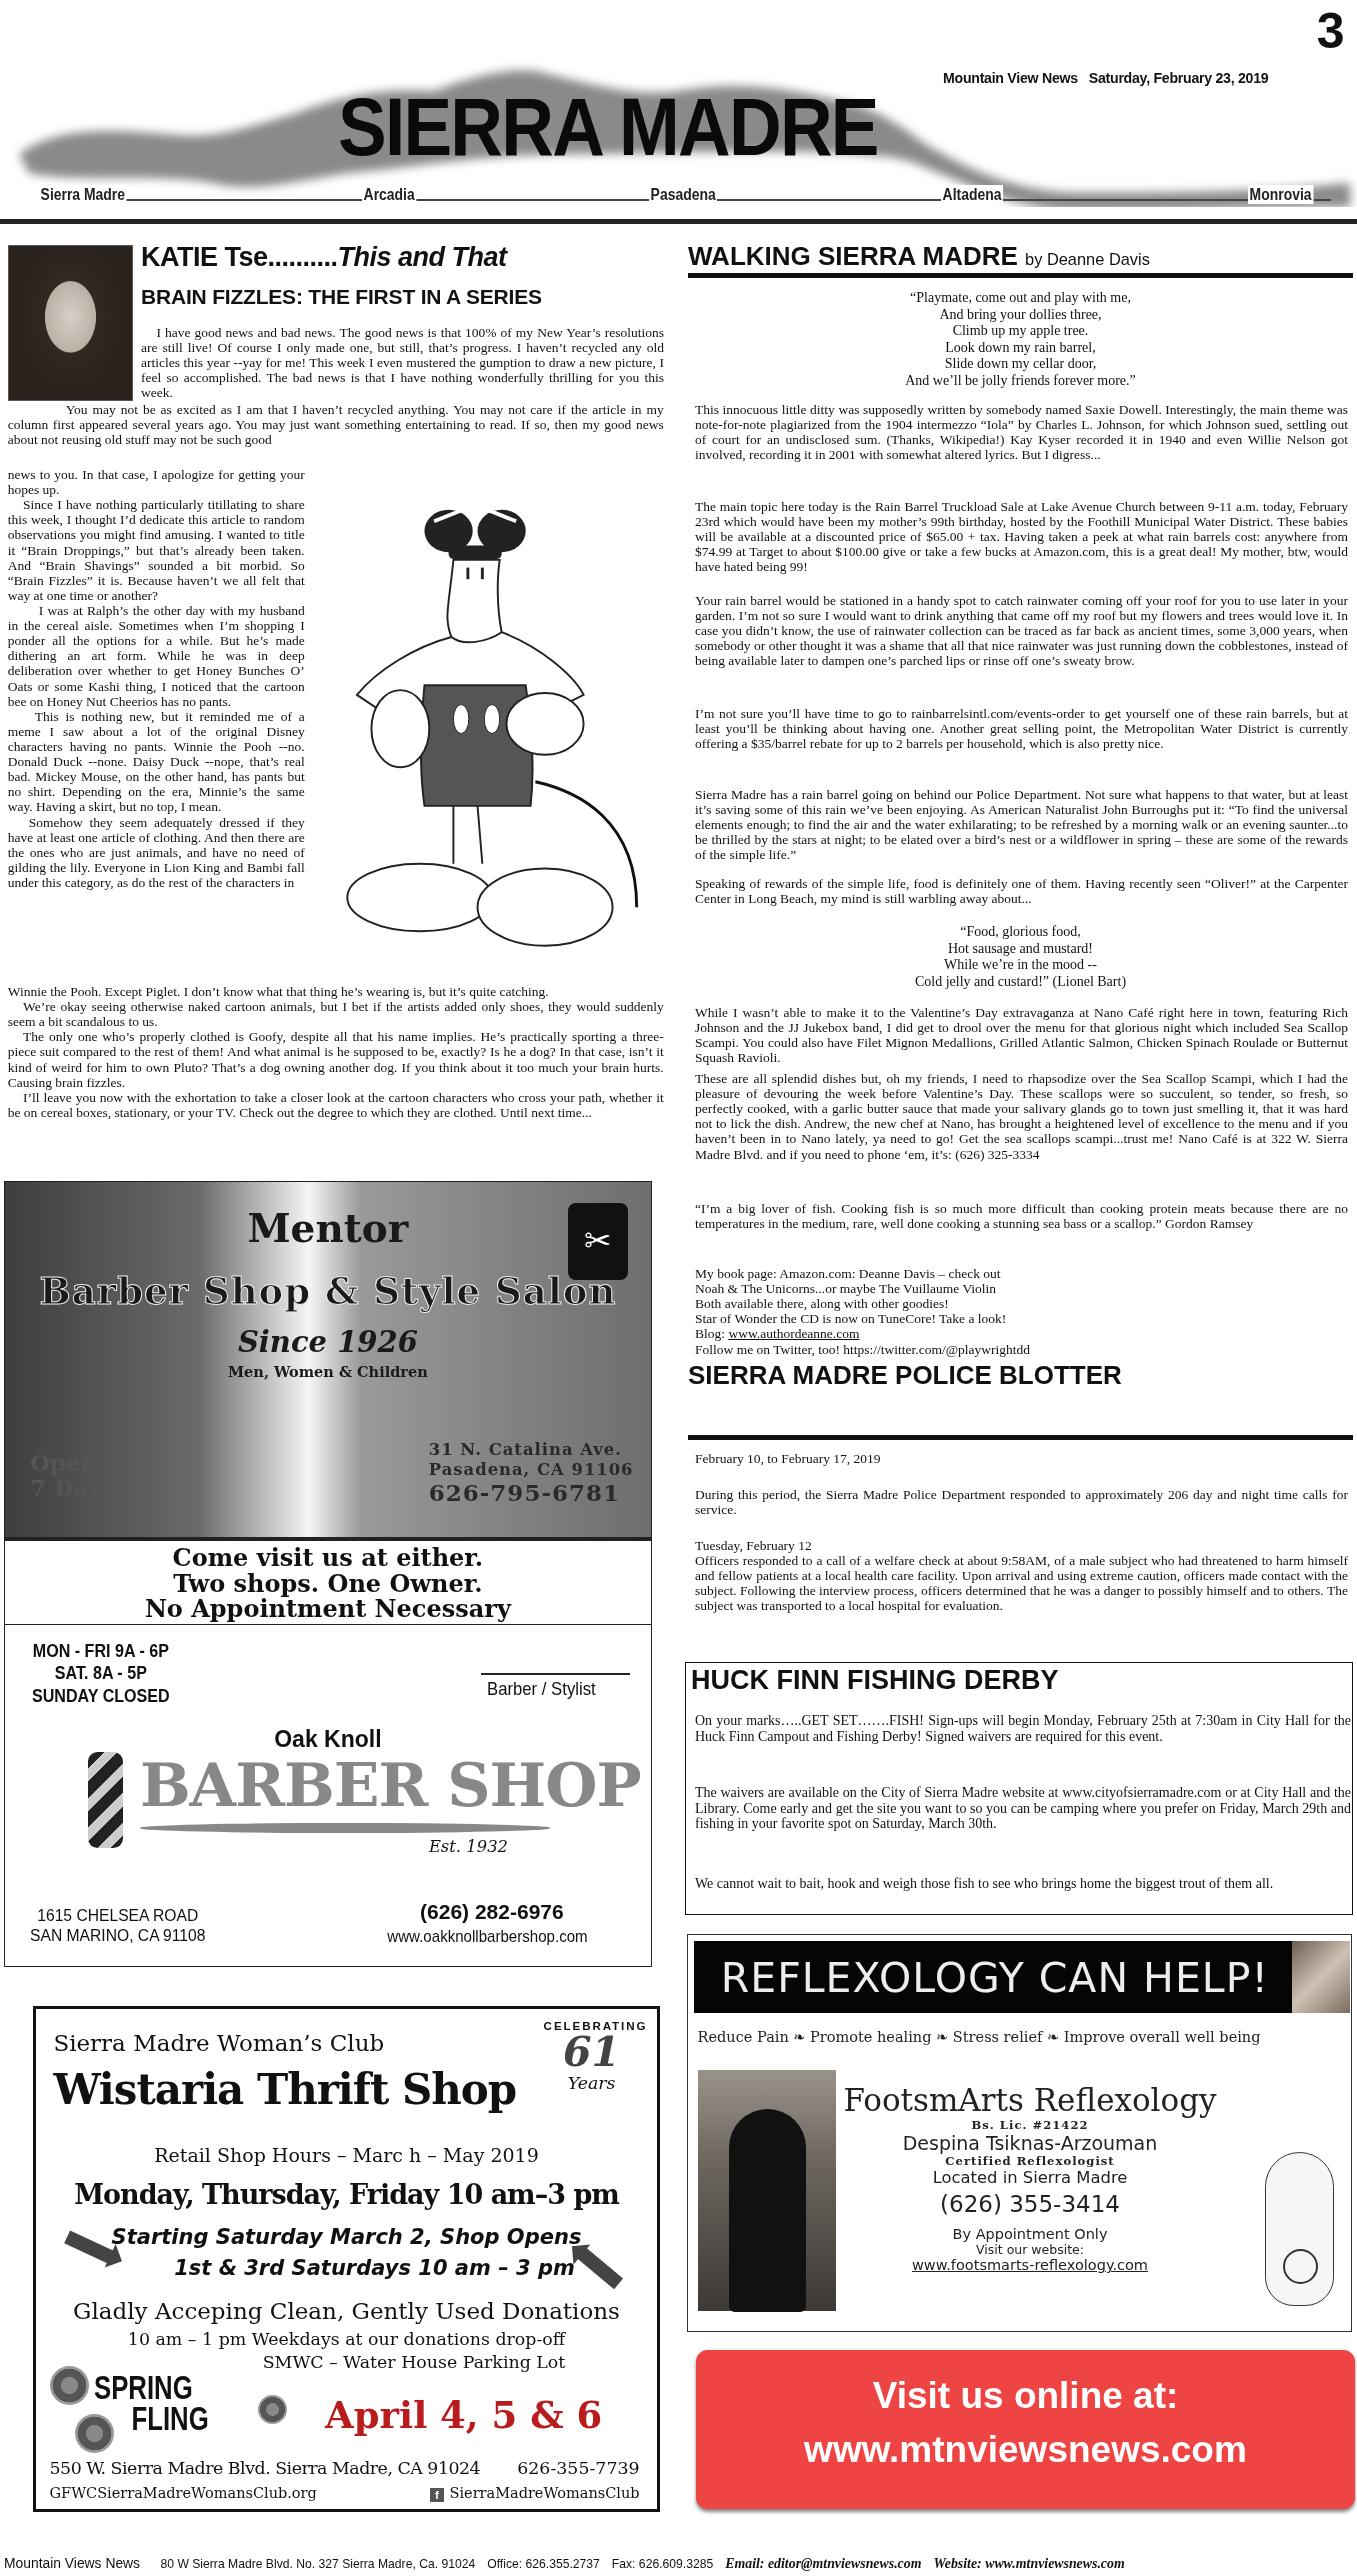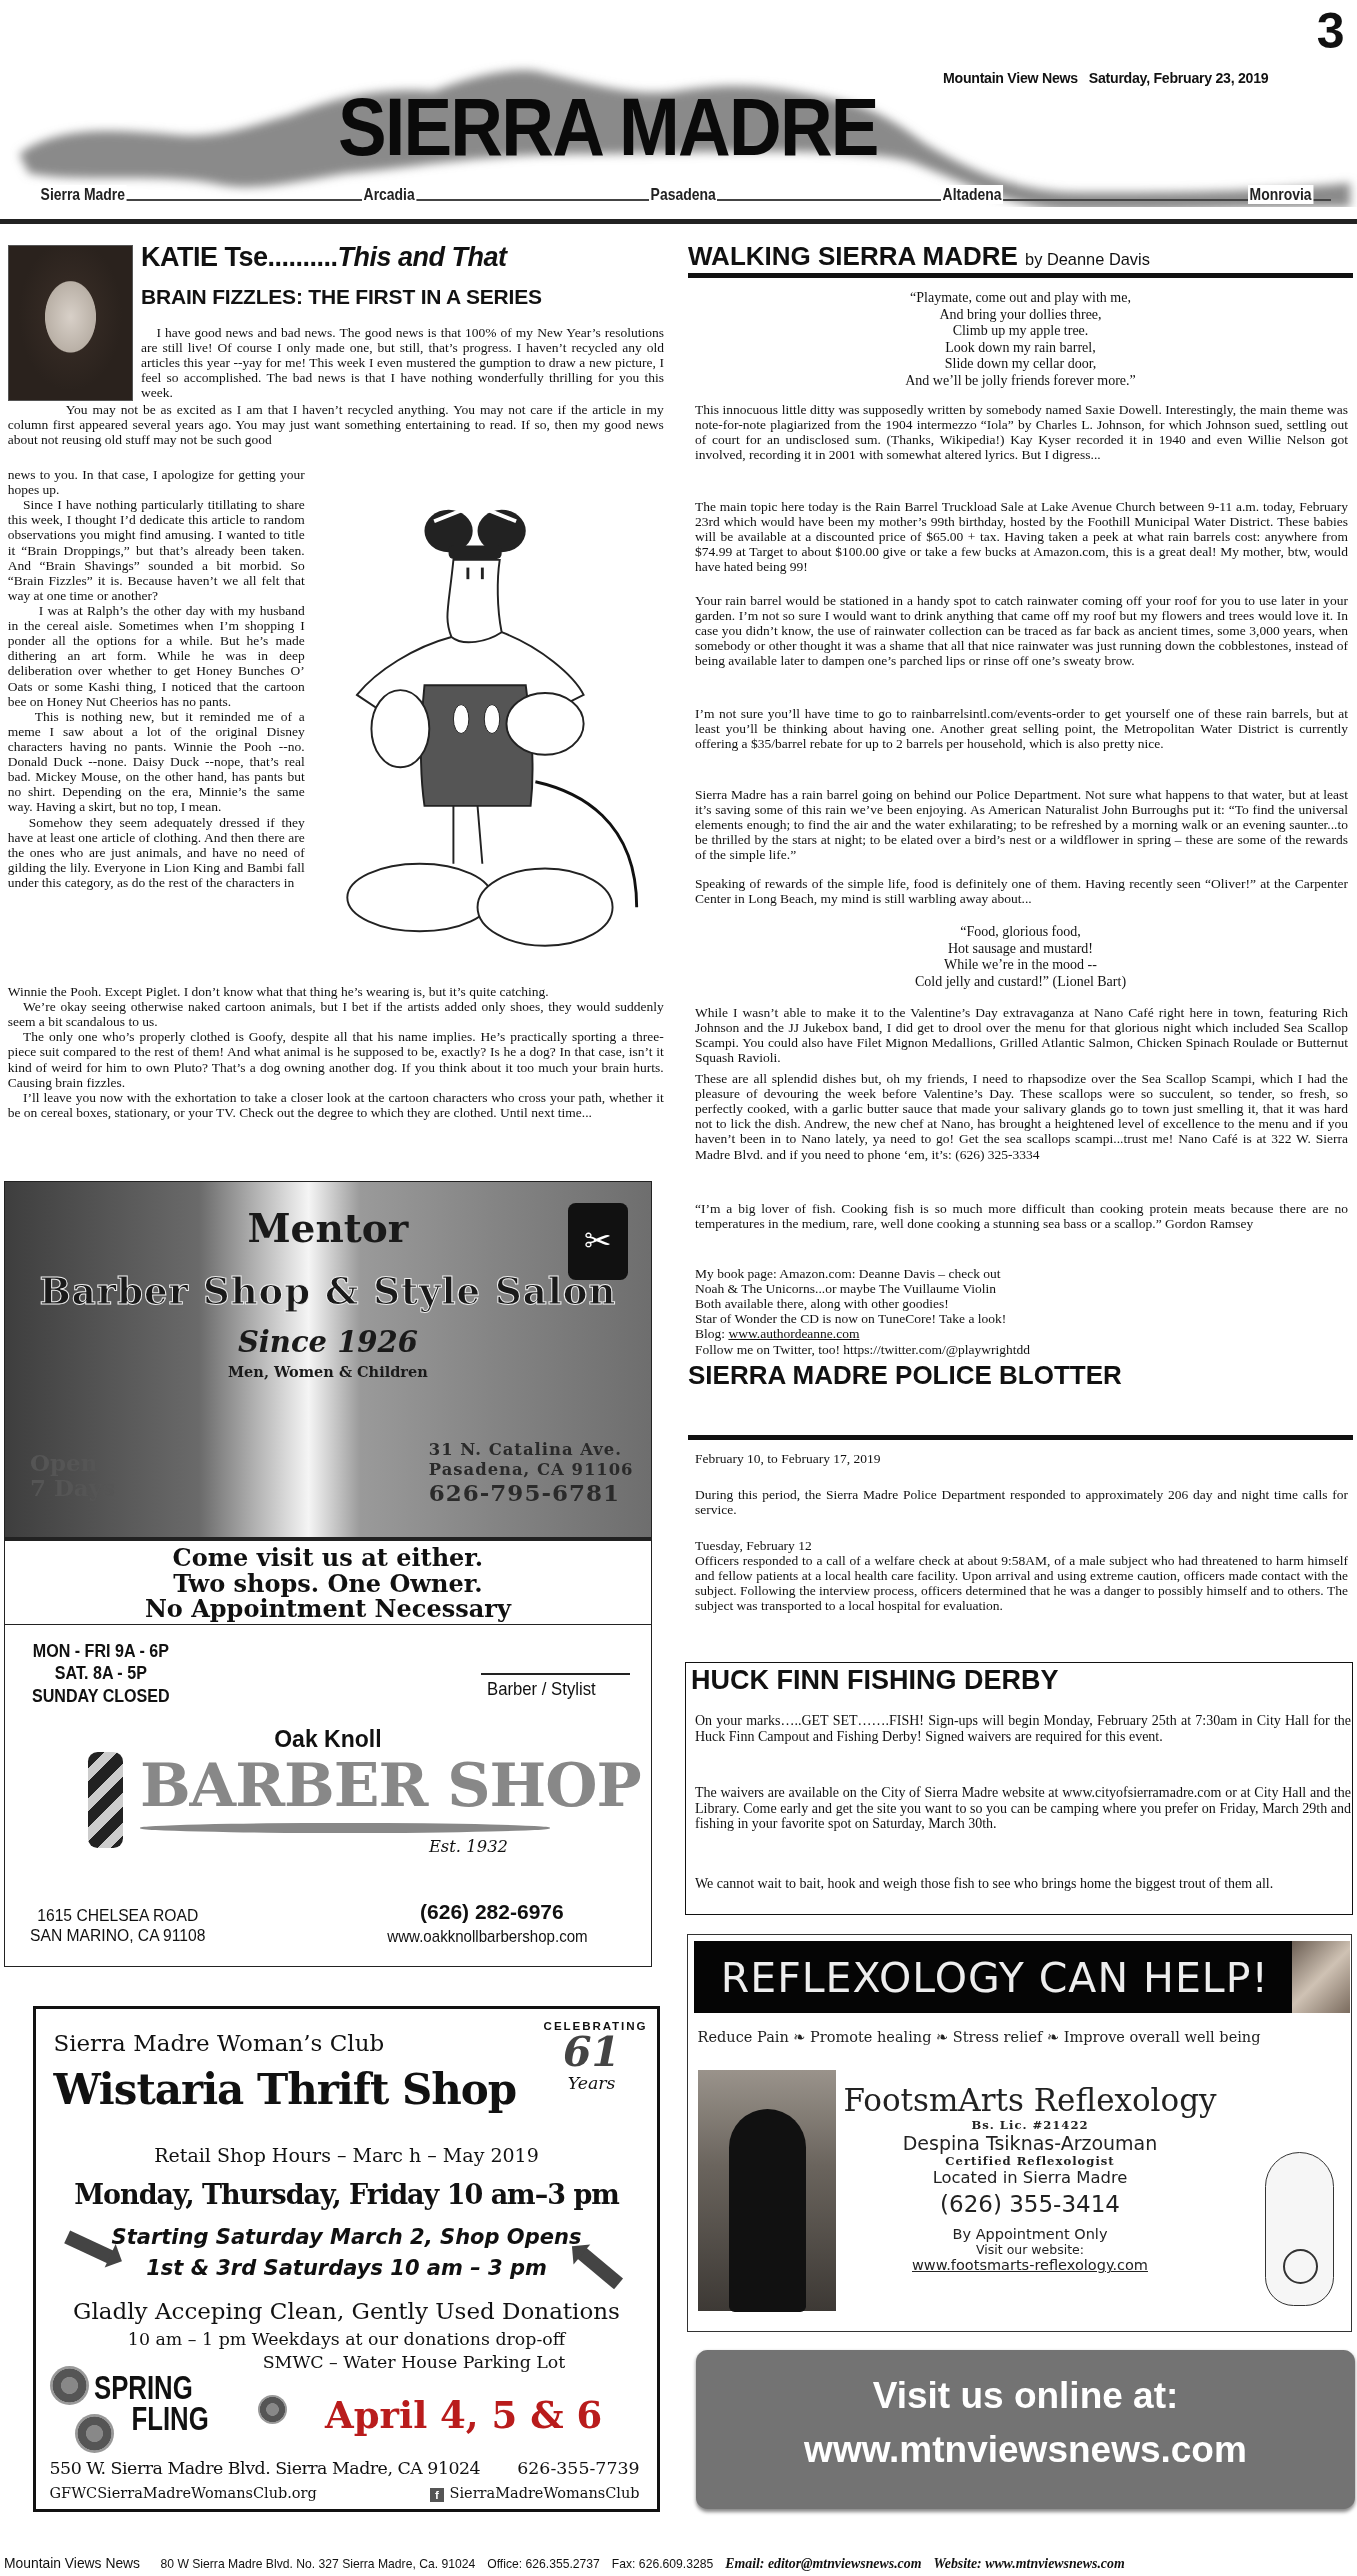--- a/index.html
+++ b/index.html
@@ -65,21 +65,21 @@
   .reflex-cert { font: bold 11.6px "DejaVu Serif", serif; letter-spacing: 1px; }
   .reflex-loc { font: 16.4px "DejaVu Sans", sans-serif; }
   .reflex-phone { font: 23px "DejaVu Sans", sans-serif; margin-top: 3.9px; }
   .reflex-appt { font: 14.5px "DejaVu Sans", sans-serif; margin-top: 9.6px; }
   .reflex-visit { font: 12.5px "DejaVu Sans", sans-serif; }
   .reflex-web { font: 14.5px "DejaVu Sans", sans-serif; text-decoration: underline; }
   .reflex-foot { position: absolute; left: 577px; top: 217px; width: 69px; height: 154px; border: 1.9px solid #333; border-radius: 35px 35px 29px 29px; background: #f6f6f6; }
   .reflex-foot::after { content: ""; position: absolute; left: 17.4px; top: 96px; width: 31px; height: 31px; border-radius: 50%; border: 2.9px double #333; }
 
   
-  .visit { left: 696px; top: 2350px; width: 659px; height: 159px; background: #737373; border-radius: 11.6px; color: #fff; text-align: center;
+  .visit { left: 696px; top: 2350px; width: 659px; height: 159px; background: #ef4444; border-radius: 11.6px; color: #fff; text-align: center;
     font: bold 37px "Liberation Sans", sans-serif; line-height: 1.45; padding-top: 19px; box-shadow: 0 2.9px 3.9px #888; }
 
   
   .mentor { left: 3.9px; top: 1181px; width: 648px; height: 357px; border: 1.9px solid #222;
     background: linear-gradient(90deg,#3e3e3e 0%,#6a6a6a 30%,#f5f5f5 47%,#9a9a9a 55%,#858585 75%,#6e6e6e 100%); overflow: hidden; }
   .mentor-title { position: absolute; left: 0; width: 100%; top: 23px; text-align: center; font: bold 39px "DejaVu Serif", serif; color: #1a1a1a; }
   .mentor-arch { position: absolute; left: 0; width: 100%; top: 87px; text-align: center; font: bold 37px "DejaVu Serif", serif; color: #1a1a1a; -webkit-text-stroke: 1px #eee; letter-spacing: 1px; }
   .mentor-since { position: absolute; left: 0; width: 100%; top: 143px; text-align: center; font: italic bold 29px "DejaVu Serif", serif; color: #1a1a1a; }
   .mentor-mwc { position: absolute; left: 0; width: 100%; top: 181px; text-align: center; font: bold 14.5px "DejaVu Serif", serif; color: #1a1a1a; }
   .mentor-open { position: absolute; left: 25px; top: 268px; font: bold 23px "DejaVu Serif", serif; color: #555; line-height: 1.1; }
@@ -107,21 +107,21 @@
   .wist-club { position: absolute; left: 17.4px; top: 21px; font: 23px "DejaVu Serif", serif; }
   .wist-title { position: absolute; left: 17.4px; top: 56px; font: bold 42px "DejaVu Serif", serif; letter-spacing: -1px; white-space: nowrap; }
   .wist-badge { position: absolute; right: 17.4px; top: 9.6px; width: 96px; height: 106px; text-align: center; }
   .wist-badge .c { font: bold 11.6px "Liberation Sans", sans-serif; letter-spacing: 1.9px; }
   .wist-badge .n { font: italic bold 41px "DejaVu Serif", serif; color: #444; line-height: 1; }
   .wist-badge .y { font: italic 17.4px "DejaVu Serif", serif; }
   .wist-c { position: absolute; left: 0; width: 100%; text-align: center; white-space: nowrap; }
   .wist-hours1 { top: 135px; font: 19px "DejaVu Serif", serif; }
   .wist-hours2 { top: 170px; font: bold 27px "DejaVu Serif", serif; letter-spacing: -1px; }
   .wist-start { top: 216px; font: italic bold 21px "DejaVu Sans", sans-serif; }
-  .wist-sats { top: 247px; font: italic bold 21px "DejaVu Sans", sans-serif; }
+  .wist-sats { top: 247px; font: italic bold 21px "DejaVu Sans", sans-serif; margin-left: 28px; }
   .wist-don1 { top: 289px; font: 23px "DejaVu Serif", serif; }
   .wist-don2 { top: 320px; font: 17.4px "DejaVu Serif", serif; }
   .wist-don3 { top: 343px; font: 17.4px "DejaVu Serif", serif; padding-left: 135px; }
   .wist-spring { position: absolute; left: 58px; top: 363px; font: bold 33px "Liberation Sans", sans-serif; line-height: 0.95; transform: scaleX(0.78); transform-origin: left; }
   .wist-flower { position: absolute; width: 39px; height: 39px; border-radius: 50%; background: radial-gradient(circle,#888 30%,#555 32%,#555 60%,#999 62%); }
   .wist-april { position: absolute; left: 289px; top: 384px; font: bold 37px "DejaVu Serif", serif; color: #b91c1c; white-space: nowrap; }
   .wist-addr { position: absolute; left: 13.5px; top: 449px; font: 17.4px "DejaVu Serif", serif; letter-spacing: -0.5px; white-space: nowrap; }
   .wist-phone { position: absolute; right: 17.4px; top: 449px; font: 17.4px "DejaVu Serif", serif; }
   .wist-web { position: absolute; left: 13.5px; top: 476px; font: 14.5px "DejaVu Serif", serif; }
   .wist-fb { position: absolute; right: 17.4px; top: 476px; font: 14.5px "DejaVu Serif", serif; white-space: nowrap; }

